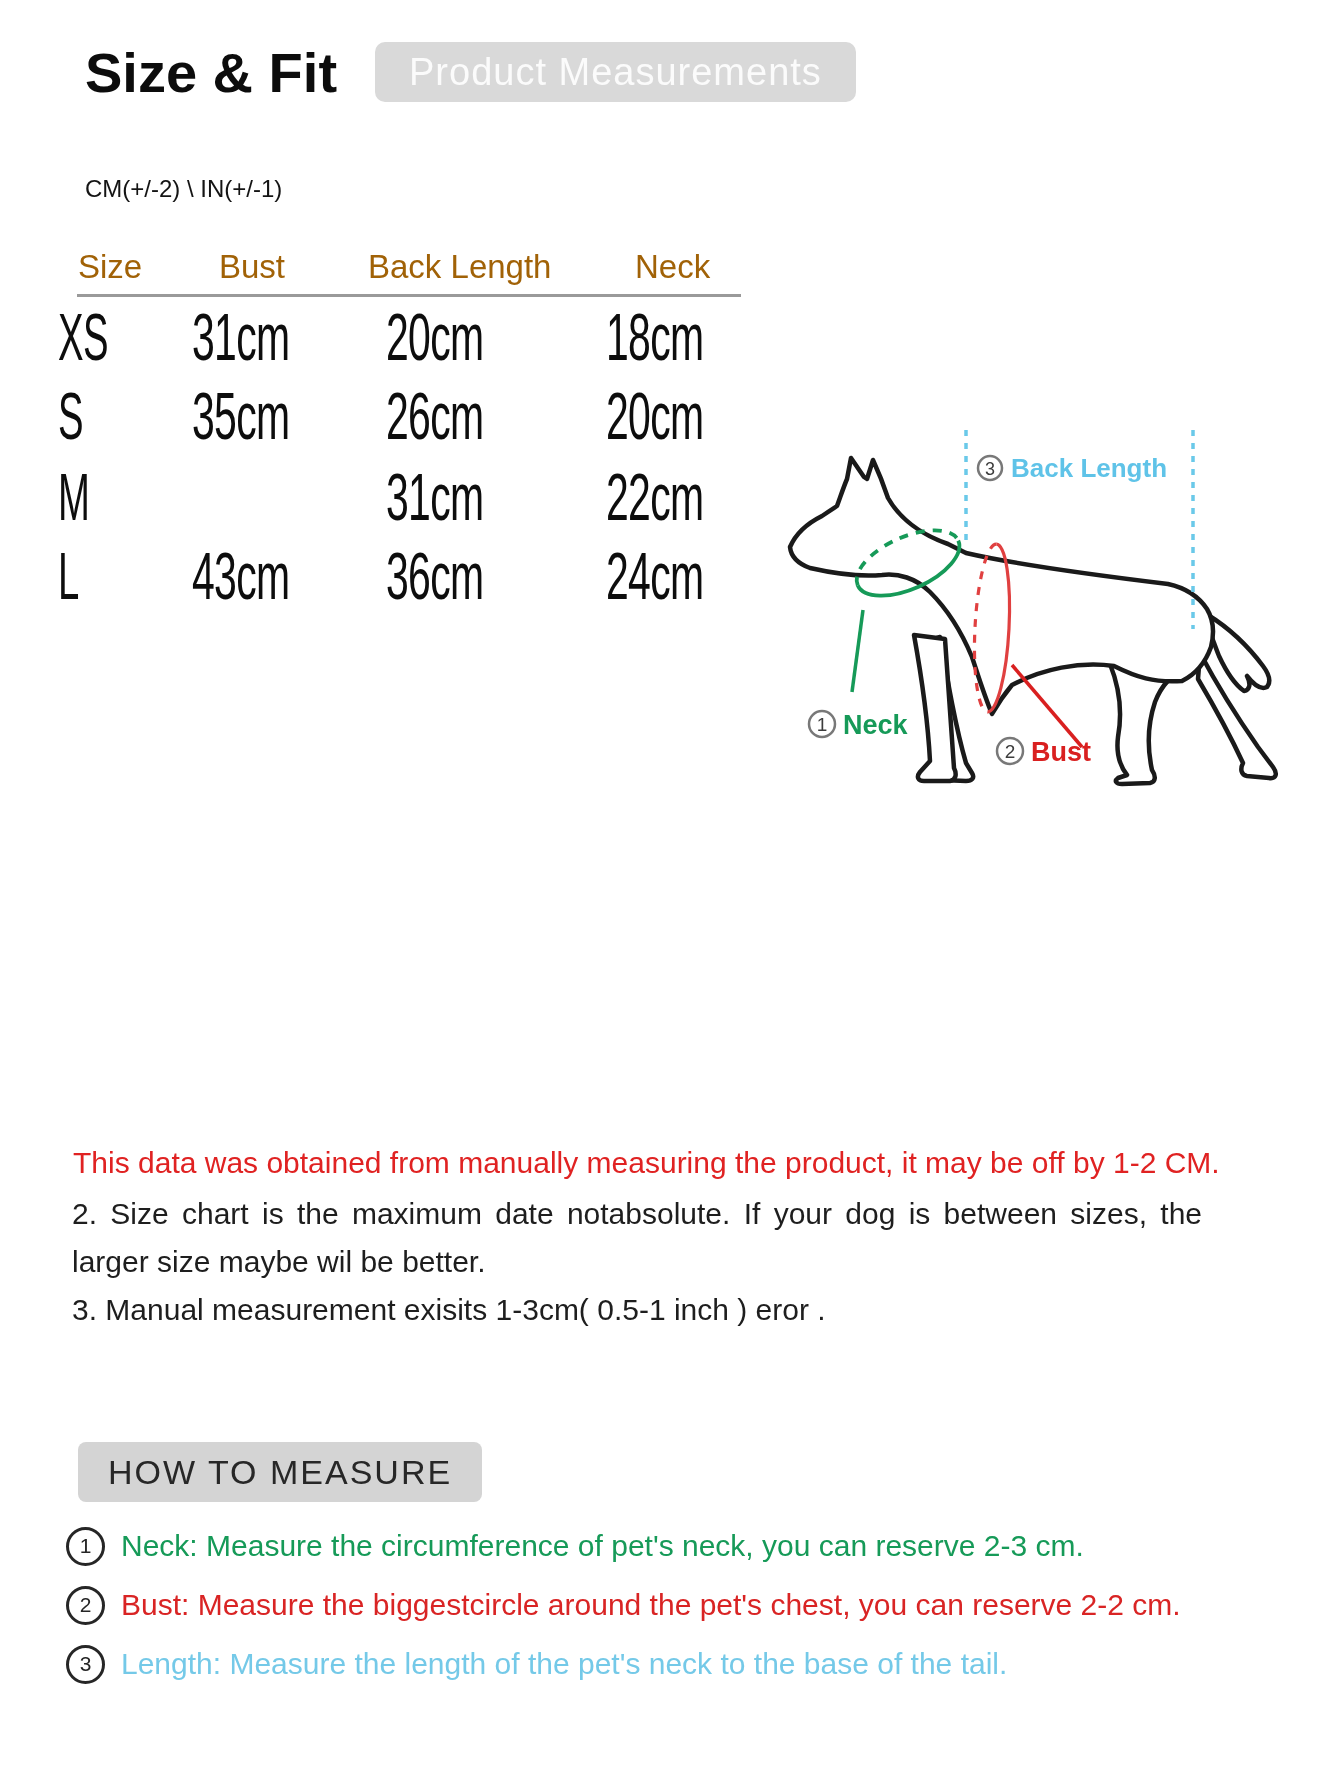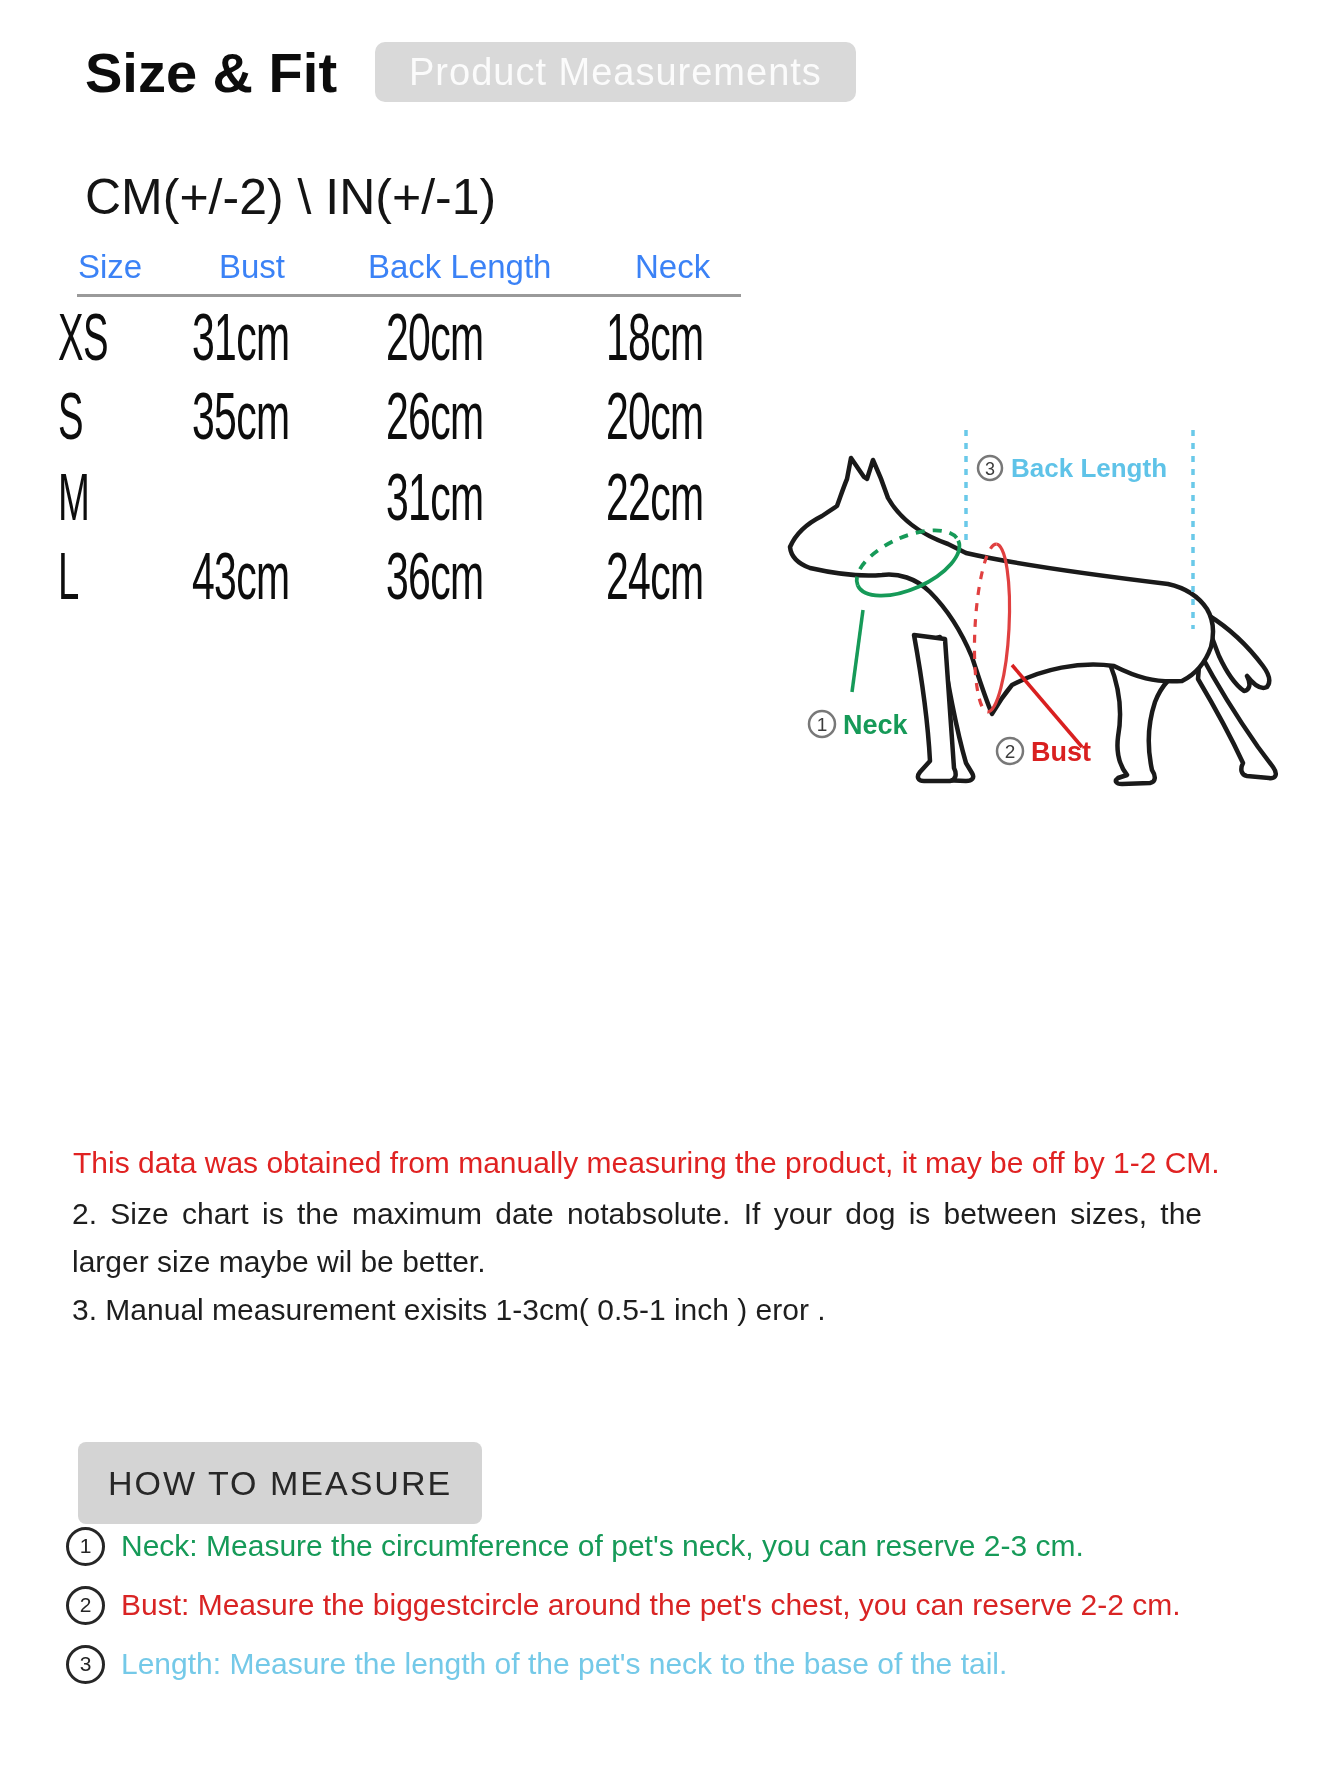--- a/index.html
+++ b/index.html
@@ -7,24 +7,24 @@
     position:relative; width:1340px; height:1785px; background:#ffffff;
     font-family:"Liberation Sans", sans-serif; color:#161616; overflow:hidden;
   }
   
   #title { position:absolute; left:85px; top:40px; font-size:56px; font-weight:bold; color:#0c0c0c; }
   #badge {
     position:absolute; left:375px; top:42px; height:60px; line-height:60px;
     padding:0 34px; background:#d9d9d9; color:#fbfbfb; font-size:38px; border-radius:10px;
     letter-spacing:1px;
   }
-  #tolerance { position:absolute; left:85px; top:168px; font-size:50px; color:#141414; }
+  #tolerance { position:absolute; left:85px; top:175px; font-size:24px; color:#141414; }
 
   
-  .th { position:absolute; top:248px; font-size:33px; color:#3b82f6; }
+  .th { position:absolute; top:248px; font-size:33px; color:#a16207; }
   #th-size { left:78px; } #th-bust { left:219px; } #th-back { left:368px; } #th-neck { left:635px; }
   #head-rule { position:absolute; left:77px; top:294px; width:664px; height:3px; background:#9a9a9a; }
   .trow { position:absolute; left:0; width:820px; height:58px;text-decoration:underline; }
   .size-cell { position:absolute; left:58px; top:0; }
   .vcell { position:absolute; top:0; width:240px; text-align:left; }
   .v-bust { left:162px; } .v-back { left:356px; } .v-neck { left:576px; }
   .cnum {
     display:inline-block; font-size:66px; line-height:58px; color:#0d0d0d;
     transform:scaleX(0.62); transform-origin:center; letter-spacing:-1px; white-space:nowrap;
   }
@@ -36,21 +36,21 @@
   
   #dog-diagram { position:absolute; left:770px; top:425px; width:545px; height:385px; }
   .svg-label { font-family:"Liberation Sans", sans-serif; font-weight:bold; }
 
   
   #disclaimer { position:absolute; left:73px; top:1146px; width:1180px; font-size:30px; color:#e02222; }
   #notes { position:absolute; left:72px; top:1190px; width:1130px; font-size:30px; line-height:48px; color:#1e1e1e; }
   #notes p { margin:0; text-align:justify; }
   #htm-badge {
     position:absolute; left:78px; top:1442px; height:58px; line-height:58px;
-    padding:12px 30px; background:#d4d4d4; color:#272727; font-size:34px; border-radius:8px; letter-spacing:2px;
+    padding:1px 30px; background:#d4d4d4; color:#272727; font-size:34px; border-radius:8px; letter-spacing:2px;
   }
   #steps { position:absolute; left:66px; top:1526px; width:1200px; }
   .step { display:flex; align-items:center; gap:16px; height:40px; margin-bottom:19px; font-size:30px; }
   .circ {
     flex:0 0 auto; width:33px; height:33px; border:3px solid #262626; border-radius:50%;
     display:inline-flex; align-items:center; justify-content:center;
     font-size:21px; color:#262626; font-weight:normal; background:#fff;
   }
   .step-green { color:#169a58; }
   .step-red   { color:#d92424; }

